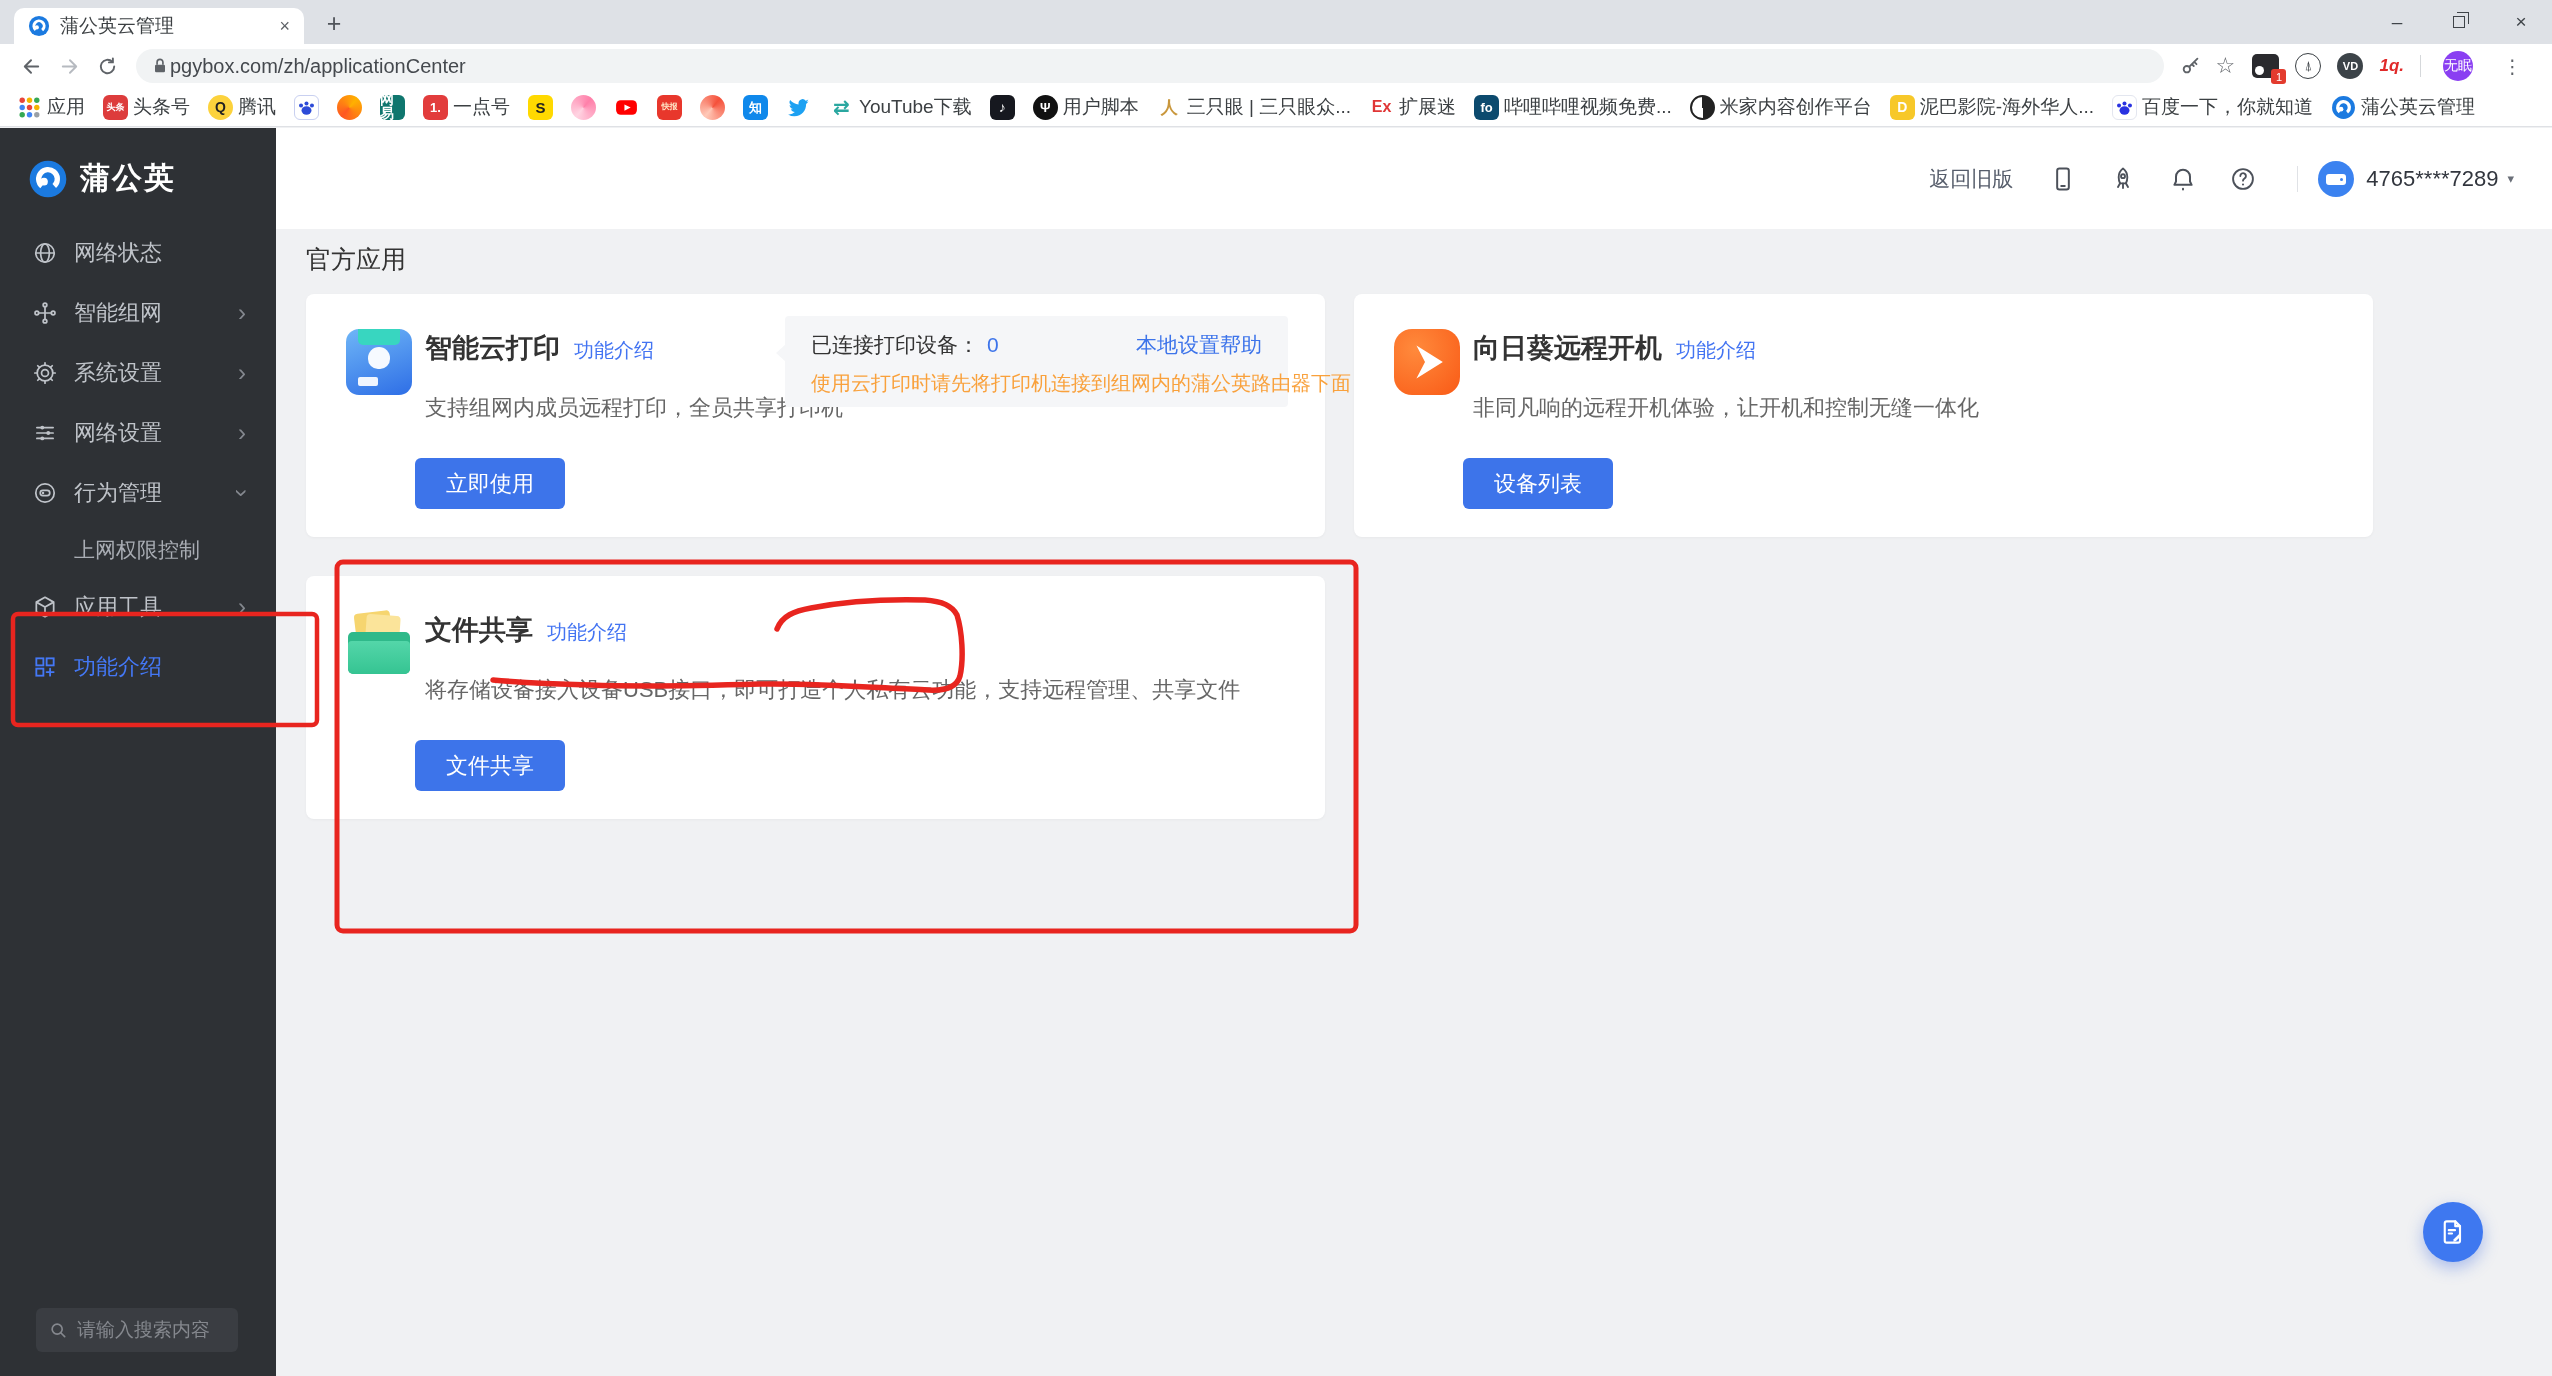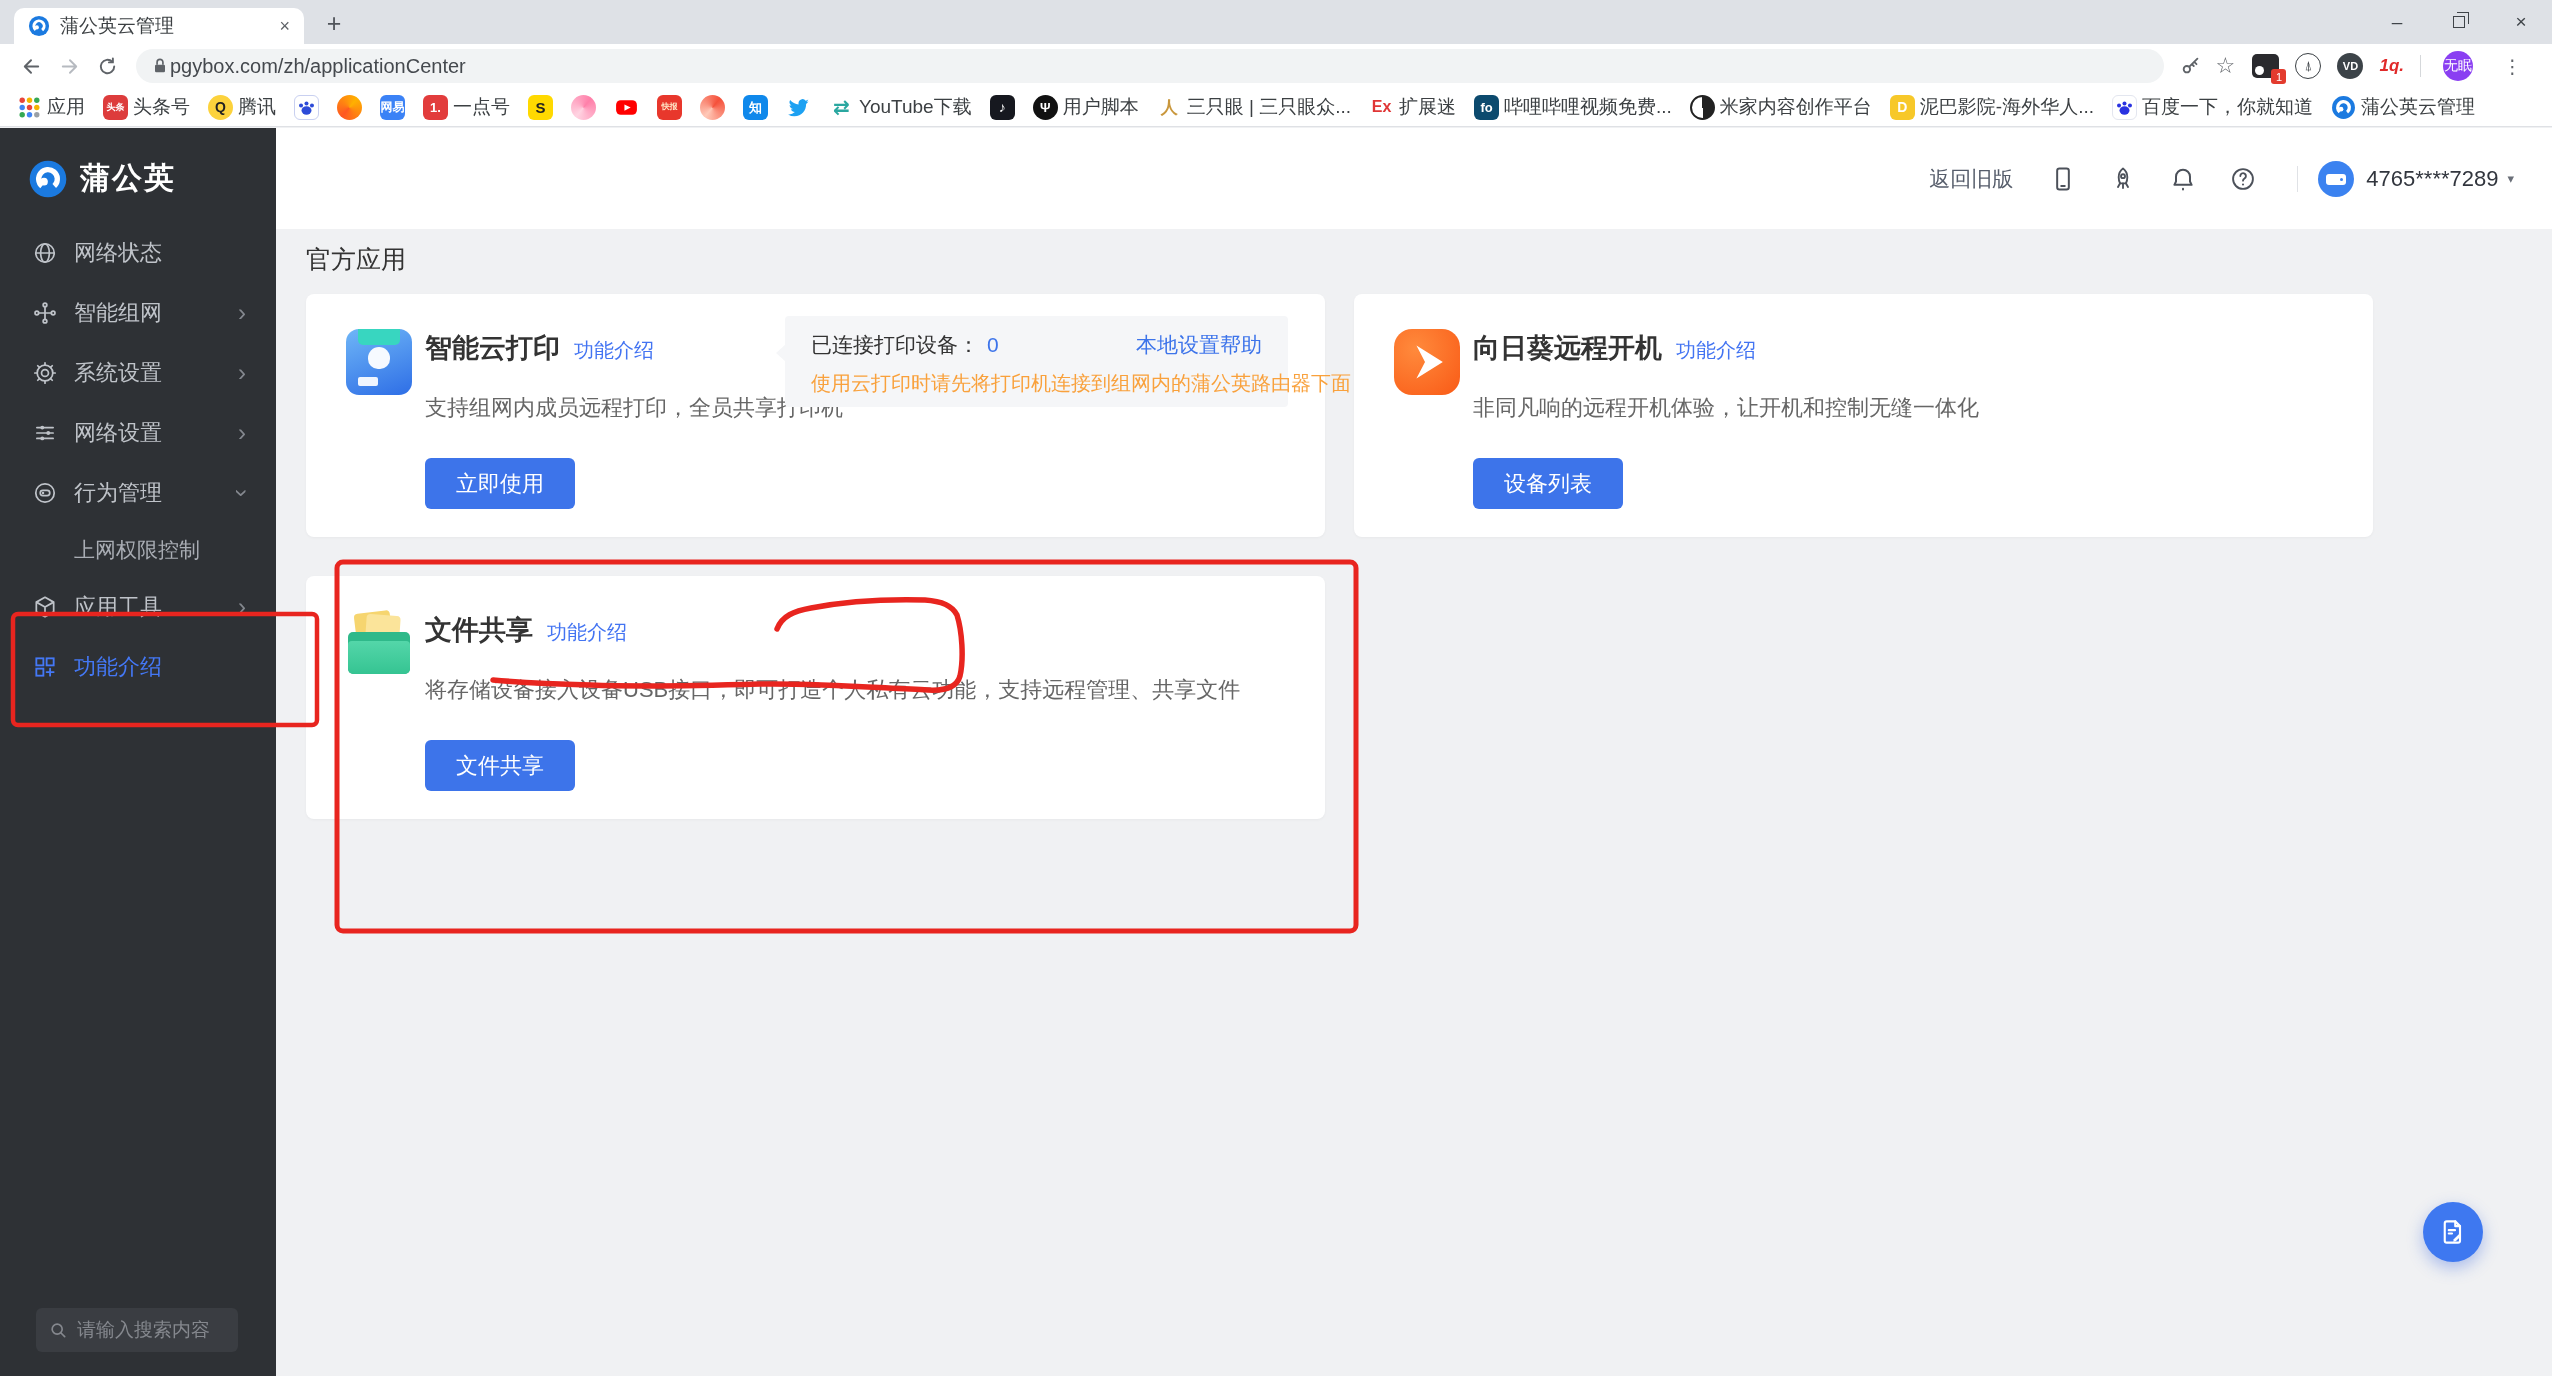--- a/index.html
+++ b/index.html
@@ -77,21 +77,21 @@
 
   .content { padding:14px 0 0 30px; }
   .sec-title { font-size:25px; color:#333; font-weight:500; margin-bottom:18px; }
   .row { display:flex; gap:29px; }
   .row2 { margin-top:39px; }
   .card { width:1019px; height:243px; background:#fff; border-radius:8px; position:relative; box-shadow:0 1px 3px rgba(0,0,0,0.04); }
   .app-icon { position:absolute; left:40px; top:35px; width:66px; height:66px; }
   .card-title { position:absolute; left:119px; top:36px; font-size:27px; color:#333; font-weight:600; display:flex; align-items:baseline; gap:14px; }
   .feat-link { font-size:20px; color:#4374f2; font-weight:400; cursor:pointer; }
   .card-desc { position:absolute; left:119px; top:99px; font-size:22px; color:#666; }
-  .card-btn { position:absolute; left:119px; top:164px; width:150px; height:51px; border-radius:6px; background:#3d74ea; color:#fff; font-size:22px; display:flex; align-items:center; justify-content:center; border:none; cursor:pointer; font-family:inherit; }
+  .card-btn { position:absolute; left:109px; top:164px; width:150px; height:51px; border-radius:6px; background:#3d74ea; color:#fff; font-size:22px; display:flex; align-items:center; justify-content:center; border:none; cursor:pointer; font-family:inherit; }
   .tooltip { position:absolute; left:479px; top:22px; width:503px; height:91px; background:#f5f6f8; border-radius:4px; padding:0 26px; }
   .tooltip::before { content:""; position:absolute; left:-9px; top:28px; border-top:9px solid transparent; border-bottom:9px solid transparent; border-right:10px solid #f5f6f8; }
   .tt-row1 { display:flex; align-items:center; margin-top:15px; font-size:21px; color:#333; }
   .tt-val { color:#3d74ea; margin-left:8px; }
   .tt-help { margin-left:auto; color:#3d74ea; cursor:pointer; }
   .tt-warn { margin-top:11px; font-size:20px; color:#f9a13c; white-space:nowrap; }
 
   
   .ic-print { border-radius:13px; background:linear-gradient(160deg,#6fb6f7,#2e6ee6); position:relative; overflow:hidden; }
   .ic-print .top { position:absolute; left:12px; top:-6px; width:42px; height:22px; background:#38d6c0; border-radius:5px; }
@@ -211,21 +211,21 @@
           <circle cx="6.3" cy="10" r="2.1"></circle>
           <circle cx="12" cy="7.8" r="2.1"></circle>
           <circle cx="17.7" cy="10" r="2.1"></circle>
         </svg>
       </span>
     </div>
     <div class="bm">
       <span class="bmi" style="border-radius: 50%; background: conic-gradient(from 40deg, rgb(255, 177, 0), rgb(255, 87, 34), rgb(255, 177, 0));"></span>
     </div>
     <div class="bm">
-      <span class="bmi" style="background: #3b82f6; color: rgb(255, 255, 255); font-size: 12px; border-radius: 6px;">网易</span>
+      <span class="bmi" style="background: #0f766e; color: rgb(255, 255, 255); font-size: 14px; border-radius: 6px; font-family: Liberation Mono, monospace;">网易</span>
     </div>
     <div class="bm">
       <span class="bmi" style="background: rgb(226, 60, 60); color: rgb(255, 255, 255); font-size: 13px; border-radius: 6px;">1.</span>
       <span class="bm-label">一点号</span>
     </div>
     <div class="bm">
       <span class="bmi" style="background: rgb(255, 217, 0); color: rgb(34, 34, 34); font-size: 15px; border-radius: 6px;">S</span>
     </div>
     <div class="bm">
       <span class="bmi" style="border-radius: 50%; background: conic-gradient(from 40deg, rgb(255, 127, 169), rgb(255, 212, 226), rgb(255, 127, 169));"></span>

